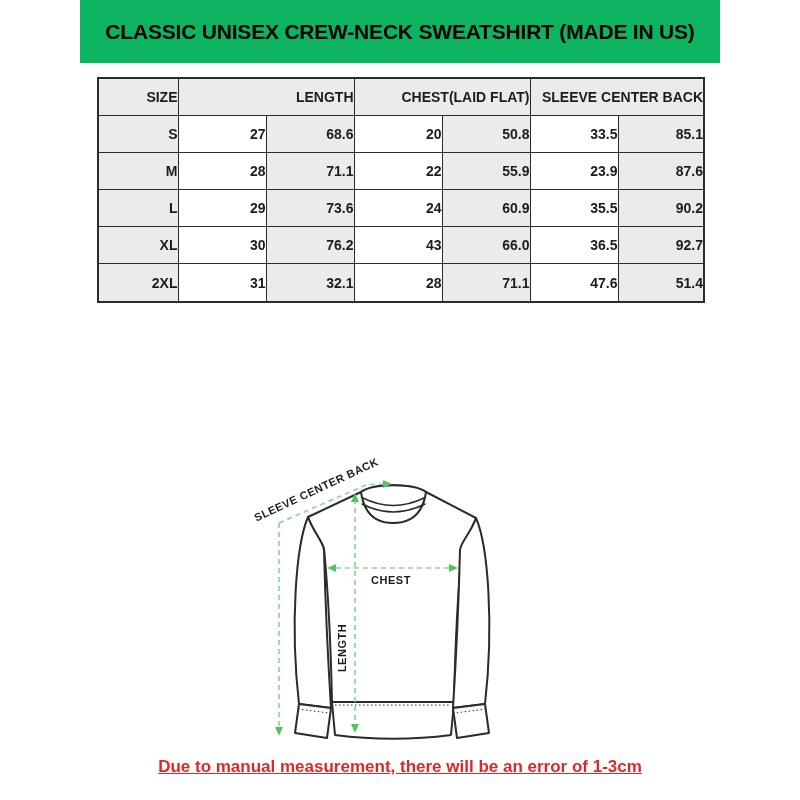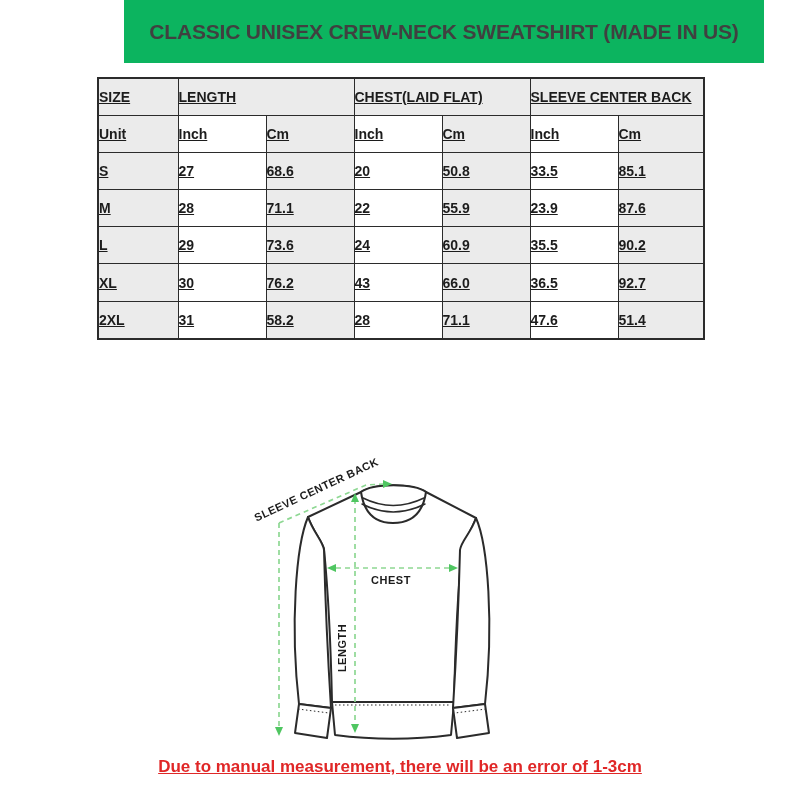--- a/index.html
+++ b/index.html
@@ -10,30 +10,30 @@
     --measure-line:#8ed893;
     --measure-arrow:#4fc661;
     --ink:#1c1c1c;
   }
   html,body{margin:0;padding:0;}
   body{width:800px;height:800px;background:#ffffff;font-family:"Liberation Sans",sans-serif;}
   .page{position:relative;width:800px;height:800px;background:#ffffff;overflow:hidden;}
 
   .banner{
     position:absolute;left:80px;top:0;width:640px;height:63px;
-    background:var(--banner-green);color:#404040;
+    background:var(--banner-green);color:#000000;
     display:flex;align-items:center;justify-content:center;
-    font-weight:bold;font-size:21px;letter-spacing:-0.2px;white-space:nowrap;margin-left:44px;
+    font-weight:bold;font-size:21px;letter-spacing:-0.2px;white-space:nowrap;
   }
 
   table.size-chart{
     position:absolute;left:97px;top:77px;width:606px;
     border-collapse:collapse;table-layout:fixed;
     font-size:14px;font-weight:bold;color:var(--ink);
-    text-align:left;border:2.5px solid var(--border-dark);text-decoration:underline;
+    text-align:right;border:2.5px solid var(--border-dark);
   }
   table.size-chart th,table.size-chart td{
     border:1.5px solid var(--border-dark);
     height:36.1px;padding:0;background:#ffffff;
     font-weight:bold;
   }
   table.size-chart tr.group-row th{background:var(--cell-gray);}
   table.size-chart tr.unit-row th:nth-child(odd){background:var(--cell-gray);}
   table.size-chart tbody td:nth-child(odd){background:var(--cell-gray);}
 
@@ -69,29 +69,20 @@
         <col style="width:88px">
         <col style="width:86px">
     </colgroup>
     <thead>
       <tr class="group-row">
         <th>SIZE</th>
         <th colspan="2">LENGTH</th>
         <th colspan="2">CHEST(LAID FLAT)</th>
         <th colspan="2">SLEEVE CENTER BACK</th>
       </tr>
-      <tr class="unit-row">
-        <th>Unit</th>
-        <th>Inch</th>
-        <th>Cm</th>
-        <th>Inch</th>
-        <th>Cm</th>
-        <th>Inch</th>
-        <th>Cm</th>
-      </tr>
     </thead>
     <tbody>
 
         <tr>
           <td>S</td>
           <td>27</td>
           <td>68.6</td>
           <td>20</td>
           <td>50.8</td>
           <td>33.5</td>
@@ -124,21 +115,21 @@
           <td>76.2</td>
           <td>43</td>
           <td>66.0</td>
           <td>36.5</td>
           <td>92.7</td>
         </tr>
 
         <tr>
           <td>2XL</td>
           <td>31</td>
-          <td>58.2</td>
+          <td>32.1</td>
           <td>28</td>
           <td>71.1</td>
           <td>47.6</td>
           <td>51.4</td>
         </tr>
 
 
 
       </tbody>
   </table>

